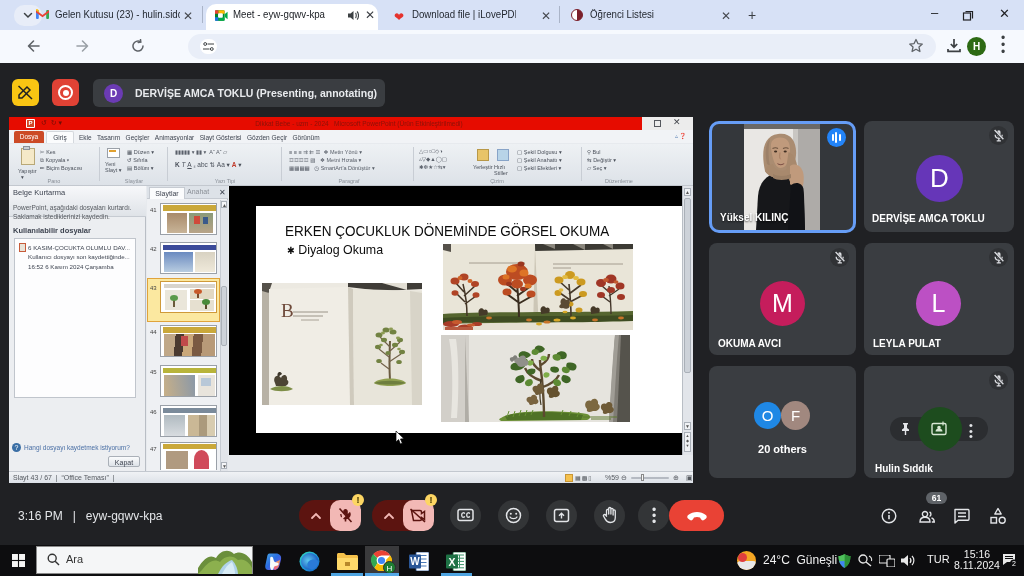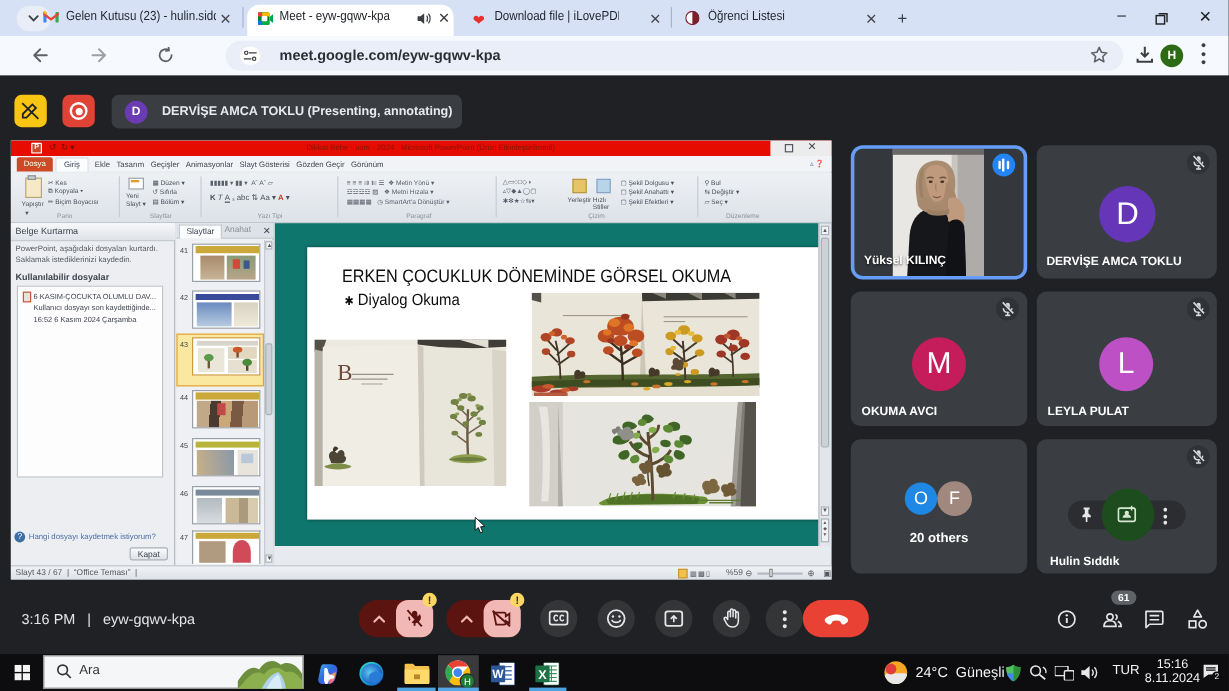--- a/index.html
+++ b/index.html
@@ -76,21 +76,20 @@
       <path d="M12 7 A5 5 0 1 1 9.5 2.7 M9.5 0.5 L9.8 3 L7.2 3.4" stroke="#5f6368" stroke-width="1.5" fill="none" stroke-linecap="round"></path>
     </svg>
 
   <div class="abs" style="left:188px;top:4px;width:748px;height:25px;border-radius:13px;background:#e9eef8;"></div>
   <div class="abs" style="left:200px;top:9px;width:17px;height:15px;border-radius:8px;background:#fff;"></div>
   <svg class="abs" style="left:203px;top:12px;" width="11" height="9" viewBox="0 0 11 9">
       <circle cx="2.2" cy="2" r="1.4" fill="none" stroke="#3c4043" stroke-width="1"></circle>
       <circle cx="8.8" cy="7" r="1.4" fill="none" stroke="#3c4043" stroke-width="1"></circle>
       <path d="M4.5 2 H11 M0 7 H6.5" stroke="#3c4043" stroke-width="1"></path>
     </svg>
-  <div class="abs" style="left:233px;top:9px;font-size:12px;font-weight:bold;color:#2b2e33;">meet.google.com/eyw-gqwv-kpa</div>
   <svg class="abs" style="left:908px;top:8px;" width="16" height="16" viewBox="0 0 16 16">
       <path d="M8 1.5 L9.9 5.6 L14.3 6.1 L11 9.1 L11.9 13.5 L8 11.2 L4.1 13.5 L5 9.1 L1.7 6.1 L6.1 5.6 Z" fill="none" stroke="#5f6368" stroke-width="1.3" stroke-linejoin="round"></path>
     </svg>
   <svg class="abs" style="left:946px;top:8px;" width="16" height="16" viewBox="0 0 16 16">
       <path d="M8 1 V9 M4.8 6 L8 9.2 L11.2 6" stroke="#3c4043" stroke-width="1.7" fill="none"></path>
       <path d="M2 11 V13.4 H14 V11" stroke="#3c4043" stroke-width="1.7" fill="none"></path>
     </svg>
 
   <div class="abs" style="left:967px;top:7px;width:19px;height:19px;border-radius:50%;background:#2d6a14;color:#fff;font-size:10px;font-weight:bold;text-align:center;line-height:19px;">H</div>
   <div class="abs" style="left:1000px;top:5px;color:#3c4043;font-size:12px;letter-spacing:0;line-height:7px;text-align:center;width:6px;">•<br>•<br>•</div>
@@ -172,21 +171,21 @@
     <div class="abs" style="left:404px;top:34px;width:168px;text-align:center;color:#8a9098;">Çizim</div>
     <div class="abs" style="left:572px;top:3px;width:1px;height:34px;background:#c8cdd4;"></div>
 
     <div class="abs" style="left:578px;top:5px;">⚲ Bul</div>
     <div class="abs" style="left:578px;top:13px;">⇆ Değiştir ▾</div>
     <div class="abs" style="left:578px;top:21px;">▱ Seç ▾</div>
     <div class="abs" style="left:560px;top:34px;width:100px;text-align:center;color:#8a9098;">Düzenleme</div>
   </div>
 
   <div class="abs" style="left:0;top:69px;width:137px;height:285px;background:#eceef1;border-right:1px solid #b9bec5;">
-    <div class="abs" style="left:0;top:0;width:137px;height:15px;background:linear-gradient(#f7f8fa,#dfe3e8);border-bottom:1px solid #c6cbd2;color:#3e4450;font-size:7.5px;line-height:13px;padding-left:4px;">Belge Kurtarma</div>
+    <div class="abs" style="left:0;top:0;width:137px;height:31px;background:linear-gradient(#f7f8fa,#dfe3e8);border-bottom:1px solid #c6cbd2;color:#3e4450;font-size:7.5px;line-height:13px;padding-left:4px;">Belge Kurtarma</div>
     <div class="abs" style="left:4px;top:17px;width:130px;font-size:6.5px;color:#55595f;line-height:1.4;">PowerPoint, aşağıdaki dosyaları kurtardı. Saklamak istediklerinizi kaydedin.</div>
     <div class="abs" style="left:4px;top:40px;font-size:7.5px;font-weight:bold;color:#3e4450;">Kullanılabilir dosyalar</div>
     <div class="abs" style="left:5px;top:52px;width:122px;height:160px;background:#fdfdfe;border:1px solid #c0c5cc;">
       <div class="abs" style="left:4px;top:4px;width:7px;height:9px;background:#e8e3d8;border:1px solid #c75b39;"></div>
       <div class="abs" style="left:13px;top:4px;width:108px;font-size:6.2px;color:#3e4450;line-height:1.5;white-space:nowrap;overflow:hidden;">6 KASIM-ÇOCUKTA OLUMLU DAV...<br>Kullanıcı dosyayı son kaydettiğinde...<br>16:52 6 Kasım 2024 Çarşamba</div>
     </div>
     <div class="abs" style="left:3px;top:257px;width:9px;height:9px;border-radius:50%;background:#3a6ea5;color:#fff;font-size:7px;text-align:center;line-height:9px;">?</div>
     <div class="abs" style="left:15px;top:258px;font-size:6.5px;color:#4a6fa5;">Hangi dosyayı kaydetmek istiyorum?</div>
     <div class="abs" style="left:99px;top:270px;width:32px;height:11px;background:linear-gradient(#fbfcfd,#dde2e8);border:1px solid #aab0b8;border-radius:2px;font-size:7px;text-align:center;line-height:11px;color:#3e4450;">Kapat</div>
   </div>
@@ -249,21 +248,21 @@
       <div class="abs" style="left:5px;top:8px;width:22px;height:18px;background:#b09a80;"></div>
       <div class="abs" style="left:33px;top:7px;width:15px;height:19px;background:#d04a5a;border-radius:50% 50% 0 0;"></div>
     </div>
 
     <div class="abs" style="left:73px;top:14px;width:8px;height:271px;background:#e2e5ea;border-left:1px solid #c6cbd2;"></div>
     <div class="abs" style="left:74px;top:15px;width:6px;height:7px;background:#f5f6f8;border:1px solid #aab0b8;font-size:5px;text-align:center;line-height:6px;color:#555;">▲</div>
     <div class="abs" style="left:74px;top:100px;width:6px;height:60px;background:#cdd2d9;border:1px solid #aab0b8;border-radius:2px;"></div>
     <div class="abs" style="left:74px;top:276px;width:6px;height:7px;background:#f5f6f8;border:1px solid #aab0b8;font-size:5px;text-align:center;line-height:6px;color:#555;">▼</div>
   </div>
 
-  <div class="abs" style="left:220px;top:69px;width:464px;height:269px;background:#0f766e;">
+  <div class="abs" style="left:220px;top:69px;width:464px;height:269px;background:#000000;">
 
     <div class="abs" style="left:27px;top:20px;width:433px;height:227px;background:#ffffff;box-shadow:0 0 3px rgba(0,0,0,.4);">
       <div class="abs" style="left:29px;top:16px;width:420px;font-size:15px;color:#0c0c0c;white-space:nowrap;transform:scaleX(.9);transform-origin:0 0;">ERKEN ÇOCUKLUK DÖNEMİNDE GÖRSEL OKUMA</div>
       <div class="abs" style="left:31px;top:36px;font-size:13.5px;color:#0c0c0c;transform:scaleX(.92);transform-origin:0 0;"><span style="font-size:10px;">✱</span> Diyalog Okuma</div>
       <svg class="abs" style="left:6px;top:77px;" width="160" height="122" viewBox="0 0 160 122">
         <rect width="160" height="122" fill="#ecE9e1"></rect>
         <path d="M0 0 H10 L6 12 L0 10 Z" fill="#55514a"></path>
         <path d="M86 0 H160 V6 L120 8 L86 4 Z" fill="#403d38"></path>
         <path d="M120 0 H145 V7 Z" fill="#e2ded4"></path>
         <path d="M0 8 L7 10 L7 122 H0 Z" fill="#b8b2a6"></path>

